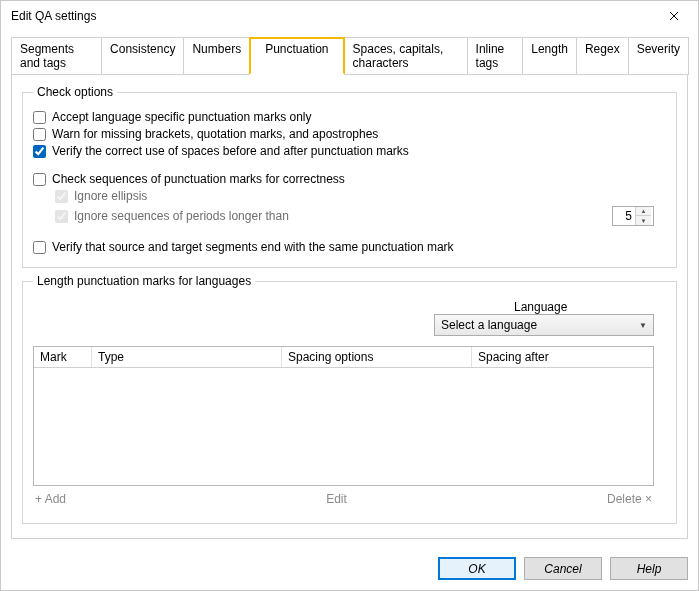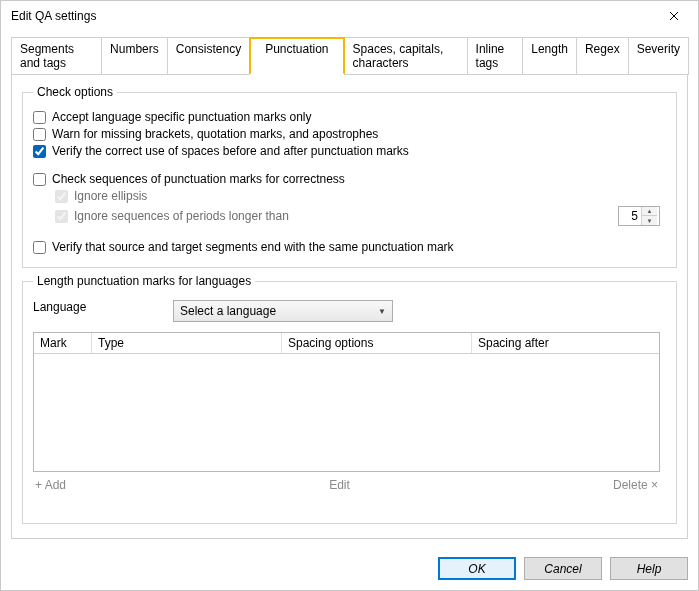--- a/index.html
+++ b/index.html
@@ -15,34 +15,34 @@
   }
   .window { width:699px; height:591px; border:1px solid #c8c8c8; background:#fff; display:flex; flex-direction:column; }
   .titlebar { display:flex; align-items:center; justify-content:space-between; height:30px; padding:0 4px 0 10px; }
   .titlebar .title { font-size:12px; }
   .titlebar .close { width:40px; height:28px; display:flex; align-items:center; justify-content:center; cursor:default; }
   .titlebar .close svg { width:10px; height:10px; }
   .tabs { display:flex; border-bottom:1px solid #d0d0d0; margin:6px 10px 0 10px; }
   .tab { padding:4px 8px; border:1px solid #d0d0d0; border-bottom:1px solid #d0d0d0; background:#fff; margin-right:-1px; margin-bottom:-1px; cursor:default; position:relative; }
   .tab.active { border:2px solid #f5b800; border-bottom:2px solid #fff; z-index:2; padding:3px 14px; }
   .pane { flex:1; border:1px solid #d0d0d0; border-top:none; margin:0 10px 8px 10px; padding:10px 10px 8px 10px; display:flex; flex-direction:column; }
-  fieldset { border:1px solid #d6d6d6; margin:0 0 6px 0; padding:8px 16px 10px 10px; }
+  fieldset { border:1px solid #d6d6d6; margin:0 0 6px 0; padding:8px 22px 10px 10px; }
   legend { padding:0 4px; font-size:12px; }
   .row { display:flex; align-items:center; margin:3px 0; }
   .row.sub { margin-left:22px; }
   input[type=checkbox] { width:13px; height:13px; margin:0 6px 0 0; accent-color:#0067c0; }
   input[type=checkbox]:disabled { opacity:0.6; }
   .row label { cursor:default; }
   .row label.disabled { color:#6e6e6e; }
   .numwrap { margin-left:auto; display:flex; align-items:center; border:1px solid #adadad; height:20px; width:42px; background:#fff; }
   .numwrap input { border:none; width:22px; text-align:right; padding:0 3px; font-family:inherit; font-size:12px; outline:none; background:transparent; }
   .spin { display:flex; flex-direction:column; width:16px; border-left:1px solid #d0d0d0; }
   .spin div { height:9px; display:flex; align-items:center; justify-content:center; font-size:6px; color:#555; background:#f3f3f3; cursor:default; line-height:1;}
   .spin div:first-child { border-bottom:1px solid #d0d0d0; }
-  .langrow { display:flex; align-items:flex-start; margin:4px 0 10px 0; }
+  .langrow { display:flex; align-items:flex-end; margin:4px 0 10px 0;flex-direction:column; }
   .langrow .lbl { width:140px; }
   .langselect { width:220px; height:22px; border:1px solid #adadad; background:linear-gradient(#f8f8f8,#e8e8e8); display:flex; align-items:center; justify-content:space-between; padding:0 6px; cursor:default; }
   .langselect .arrow { font-size:8px; color:#444; }
   .copydef { margin-left:auto; color:#9a9a9a; cursor:default; }
   .table { border:1px solid #b8b8b8; height:140px; display:flex; flex-direction:column; background:#fff; }
   .thead { display:flex; border-bottom:1px solid #d0d0d0; background:#fff; }
   .thead .th { padding:3px 6px; border-right:1px solid #e0e0e0; }
   .th.mark { width:58px; }
   .th.type { width:190px; }
   .th.before { width:190px; }
@@ -64,22 +64,22 @@
     <span class="title">Edit QA settings</span>
     <div class="close">
       <svg viewBox="0 0 10 10">
           <path d="M1 1 L9 9 M9 1 L1 9" stroke="#000" stroke-width="1"></path>
         </svg>
     </div>
   </div>
 
   <div class="tabs">
     <div class="tab">Segments and tags</div>
+    <div class="tab">Consistency</div>
     <div class="tab">Numbers</div>
-    <div class="tab">Consistency</div>
     <div class="tab active">Punctuation</div>
     <div class="tab">Spaces, capitals, characters</div>
     <div class="tab">Inline tags</div>
     <div class="tab">Length</div>
     <div class="tab">Regex</div>
     <div class="tab">Severity</div>
   </div>
 
   <div class="pane">
 

